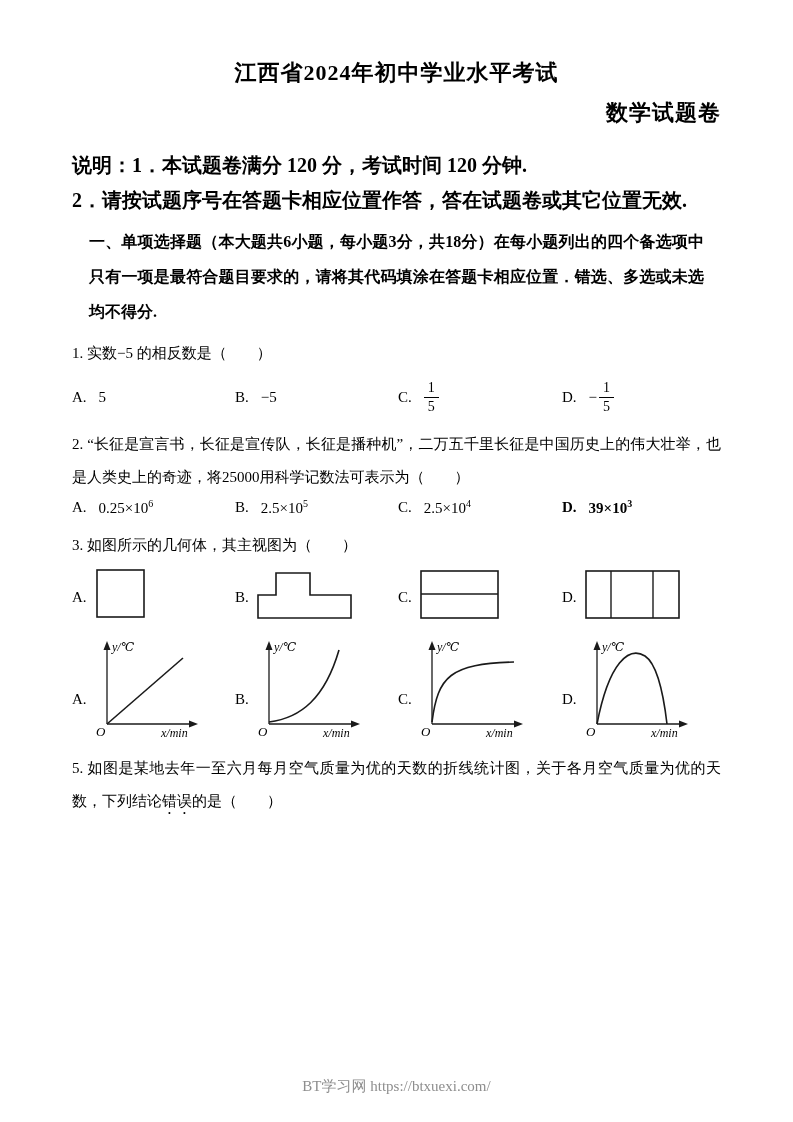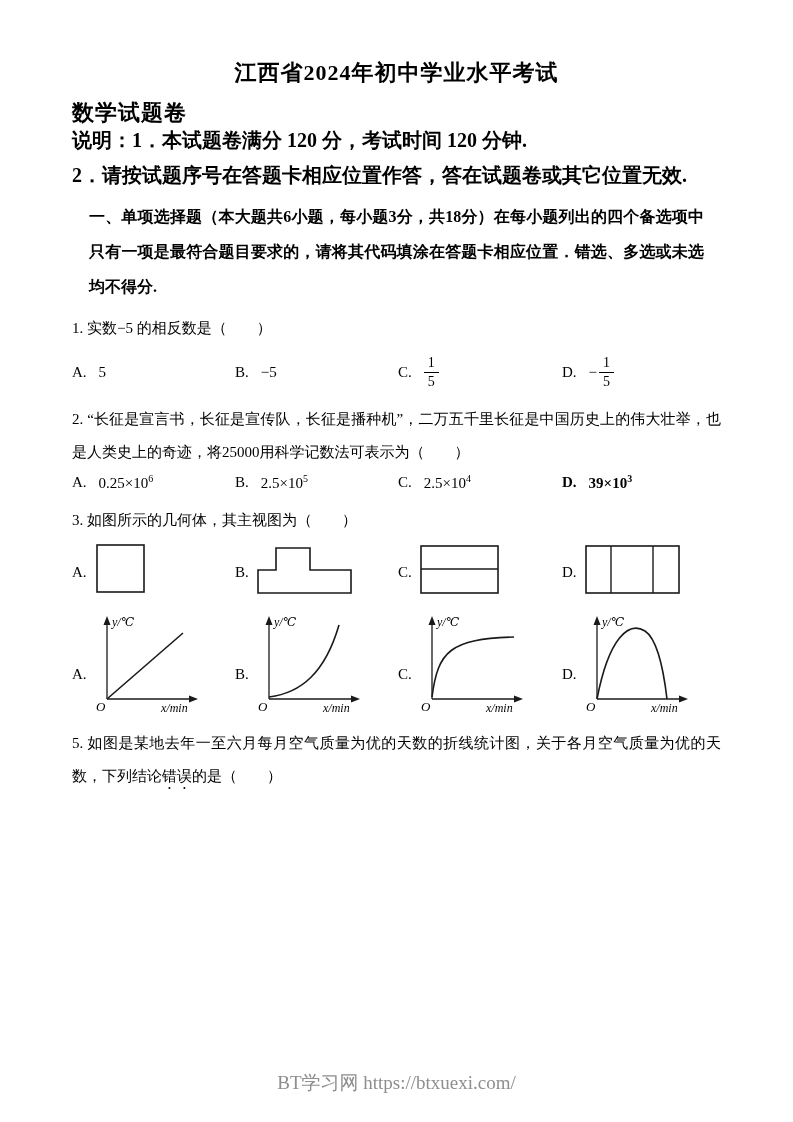--- a/index.html
+++ b/index.html
@@ -7,21 +7,21 @@
   .page {
     position: relative;
     width: 793px; height: 1122px;
     margin: 0 auto;
     background: #fff;
     box-sizing: border-box;
     padding: 58px 72px 0 72px;
     overflow: hidden;
   }
   .title { margin: 0 0 10px; font-size: 22px; font-weight: 700; text-align: center; letter-spacing: 1px; }
-  .subtitle { margin: 0 0 1px; font-size: 22px; font-weight: 700; text-align: left; letter-spacing: 1px; }
+  .subtitle { margin: 0 0 26px; font-size: 22px; font-weight: 700; text-align: right; letter-spacing: 1px; }
   .note { margin: 0 0 13px; font-size: 20px; font-weight: 700; line-height: 22px; }
   .section-heading { margin: 0 17px 8px; font-size: 16px; font-weight: 700; line-height: 35px; text-align: justify; }
   .stem { font-size: 15px; line-height: 33px; margin: 2px 0 4px; text-align: justify; }
   .stem .mvar { font-style: italic; font-family: "Liberation Serif", serif; }
   .opt-row { display: grid; grid-template-columns: 163px 163px 164px 1fr; align-items: center; margin: 2px 0 12px; }
   .q1-row { min-height: 46px; margin-bottom: 8px; }
   .opt { display: flex; align-items: center; font-size: 15px; }
   .opt-label { margin-right: 12px; }
   .opt-text sup { font-size: 10px; }
   .opt-bold { font-weight: 700; }
@@ -40,21 +40,21 @@
   svg text { font-family: "Liberation Serif", "DejaVu Serif", serif; }
   .axis-label { font-style: italic; font-size: 12px; }
   .origin-label { font-style: italic; font-size: 13px; }
   .fig-label { font-size: 13px; }
   .emph-dots {
     -webkit-text-emphasis: filled dot; text-emphasis: filled dot;
     -webkit-text-emphasis-position: under; text-emphasis-position: under left;
   }
   .footer {
     position: absolute; left: 0; bottom: 26px; width: 100%;
-    text-align: center; color: #8e8e8e; font-size: 19px;
+    text-align: center; color: #8e8e8e; font-size: 15px;
   }
 </style>
 </head>
 <body>
 
 <div class="page">
 
   <h1 class="title">江西省2024年初中学业水平考试</h1>
   <div class="subtitle">数学试题卷</div>
 

